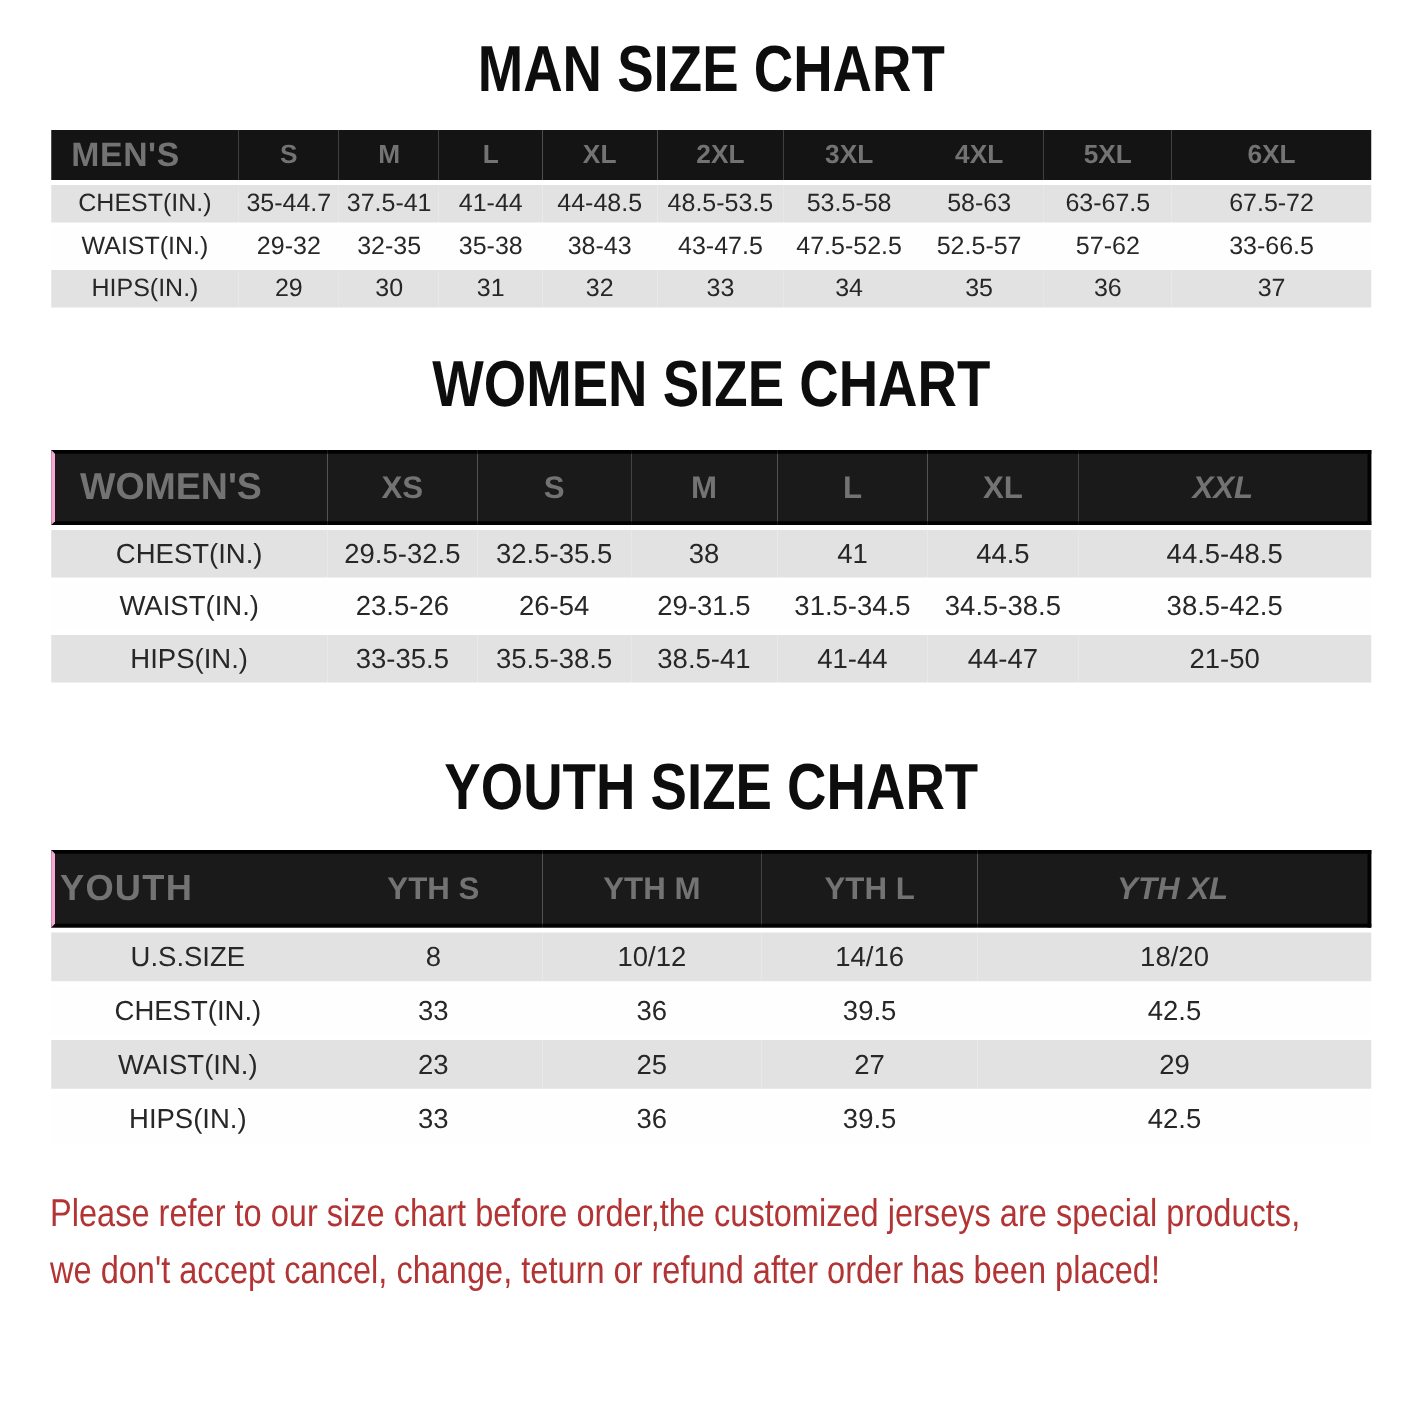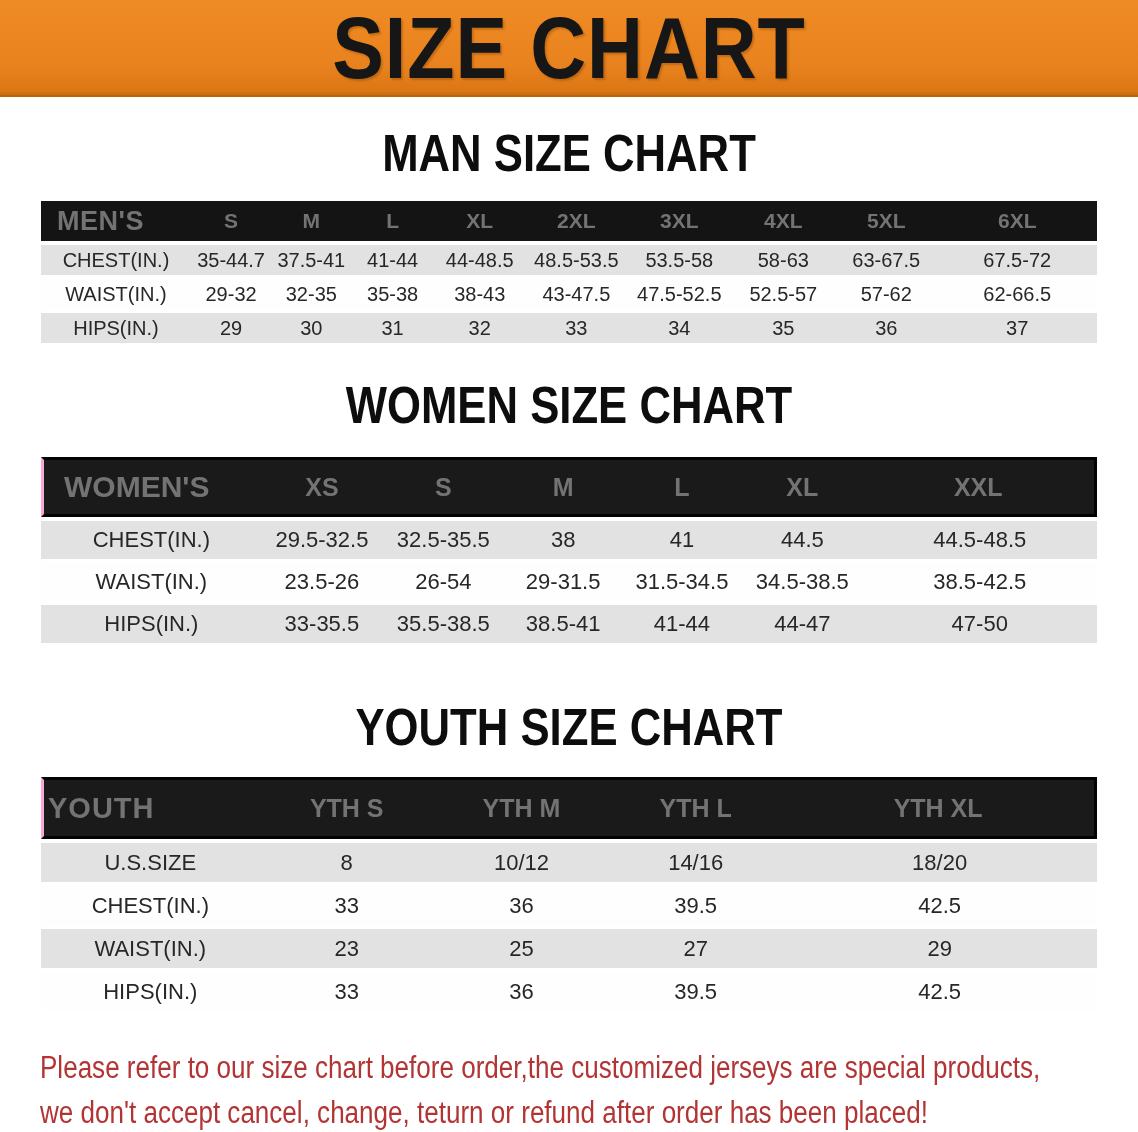--- a/index.html
+++ b/index.html
@@ -80,21 +80,21 @@
   .men .row-label-head { font-size: 27px; letter-spacing: 0.5px; }
   .men tbody td { height: 30px; font-size: 20px; }
 
   
   .women thead th, .youth thead th {
     background: #1a1a1a;
     border-top: 3px solid #020202;
     border-bottom: 3px solid #020202;
   }
   .women thead th:first-child, .youth thead th:first-child { border-left: 3px solid #f9a8d4; }
-  .women thead th:last-child,  .youth thead th:last-child  { border-right: 3px solid #020202; }
+  .women thead th:last-child,  .youth thead th:last-child  { border-right: 3px solid #020202; font-style: italic; }
 
   .women thead th { height: 54px; font-size: 25px; }
   .women .row-label-head { font-size: 30px; padding-left: 20px; }
   .women tbody td { height: 38px; font-size: 22px; }
 
   .youth thead th { height: 56px; font-size: 25px; }
   .youth .row-label-head { font-size: 29px; letter-spacing: 1px; padding-left: 4px; }
   .youth tbody td { height: 39px; font-size: 22px; }
 
   
@@ -106,23 +106,20 @@
     white-space: nowrap;
     transform: scaleX(0.84);
     transform-origin: 0 50%;
   }
 </style>
 </head>
 <body>
 
 <div class="page">
 
-  <header class="banner">
-    <span class="banner-title">SIZE CHART</span>
-  </header>
 
   <section>
     <h2 class="section-heading heading-men">MAN SIZE CHART</h2>
     <table class="size-table men">
         <colgroup>
           <col style="width: 14.2%;">
           <col style="width: 7.6%;">
           <col style="width: 7.6%;">
           <col style="width: 7.8%;">
           <col style="width: 8.7%;">
@@ -162,21 +159,21 @@
           <tr class="white">
             <td>WAIST(IN.)</td>
             <td>29-32</td>
             <td>32-35</td>
             <td>35-38</td>
             <td>38-43</td>
             <td>43-47.5</td>
             <td>47.5-52.5</td>
             <td>52.5-57</td>
             <td>57-62</td>
-            <td>62-66.5</td>
+            <td>33-66.5</td>
           </tr>
           <tr class="gray">
             <td>HIPS(IN.)</td>
             <td>29</td>
             <td>30</td>
             <td>31</td>
             <td>32</td>
             <td>33</td>
             <td>34</td>
             <td>35</td>
@@ -229,21 +226,21 @@
             <td>34.5-38.5</td>
             <td>38.5-42.5</td>
           </tr>
           <tr class="gray">
             <td>HIPS(IN.)</td>
             <td>33-35.5</td>
             <td>35.5-38.5</td>
             <td>38.5-41</td>
             <td>41-44</td>
             <td>44-47</td>
-            <td>47-50</td>
+            <td>21-50</td>
           </tr>
         </tbody>
       </table>
   </section>
 
   <section>
     <h2 class="section-heading heading-youth">YOUTH SIZE CHART</h2>
     <table class="size-table youth">
         <colgroup>
           <col style="width: 20.7%;">

